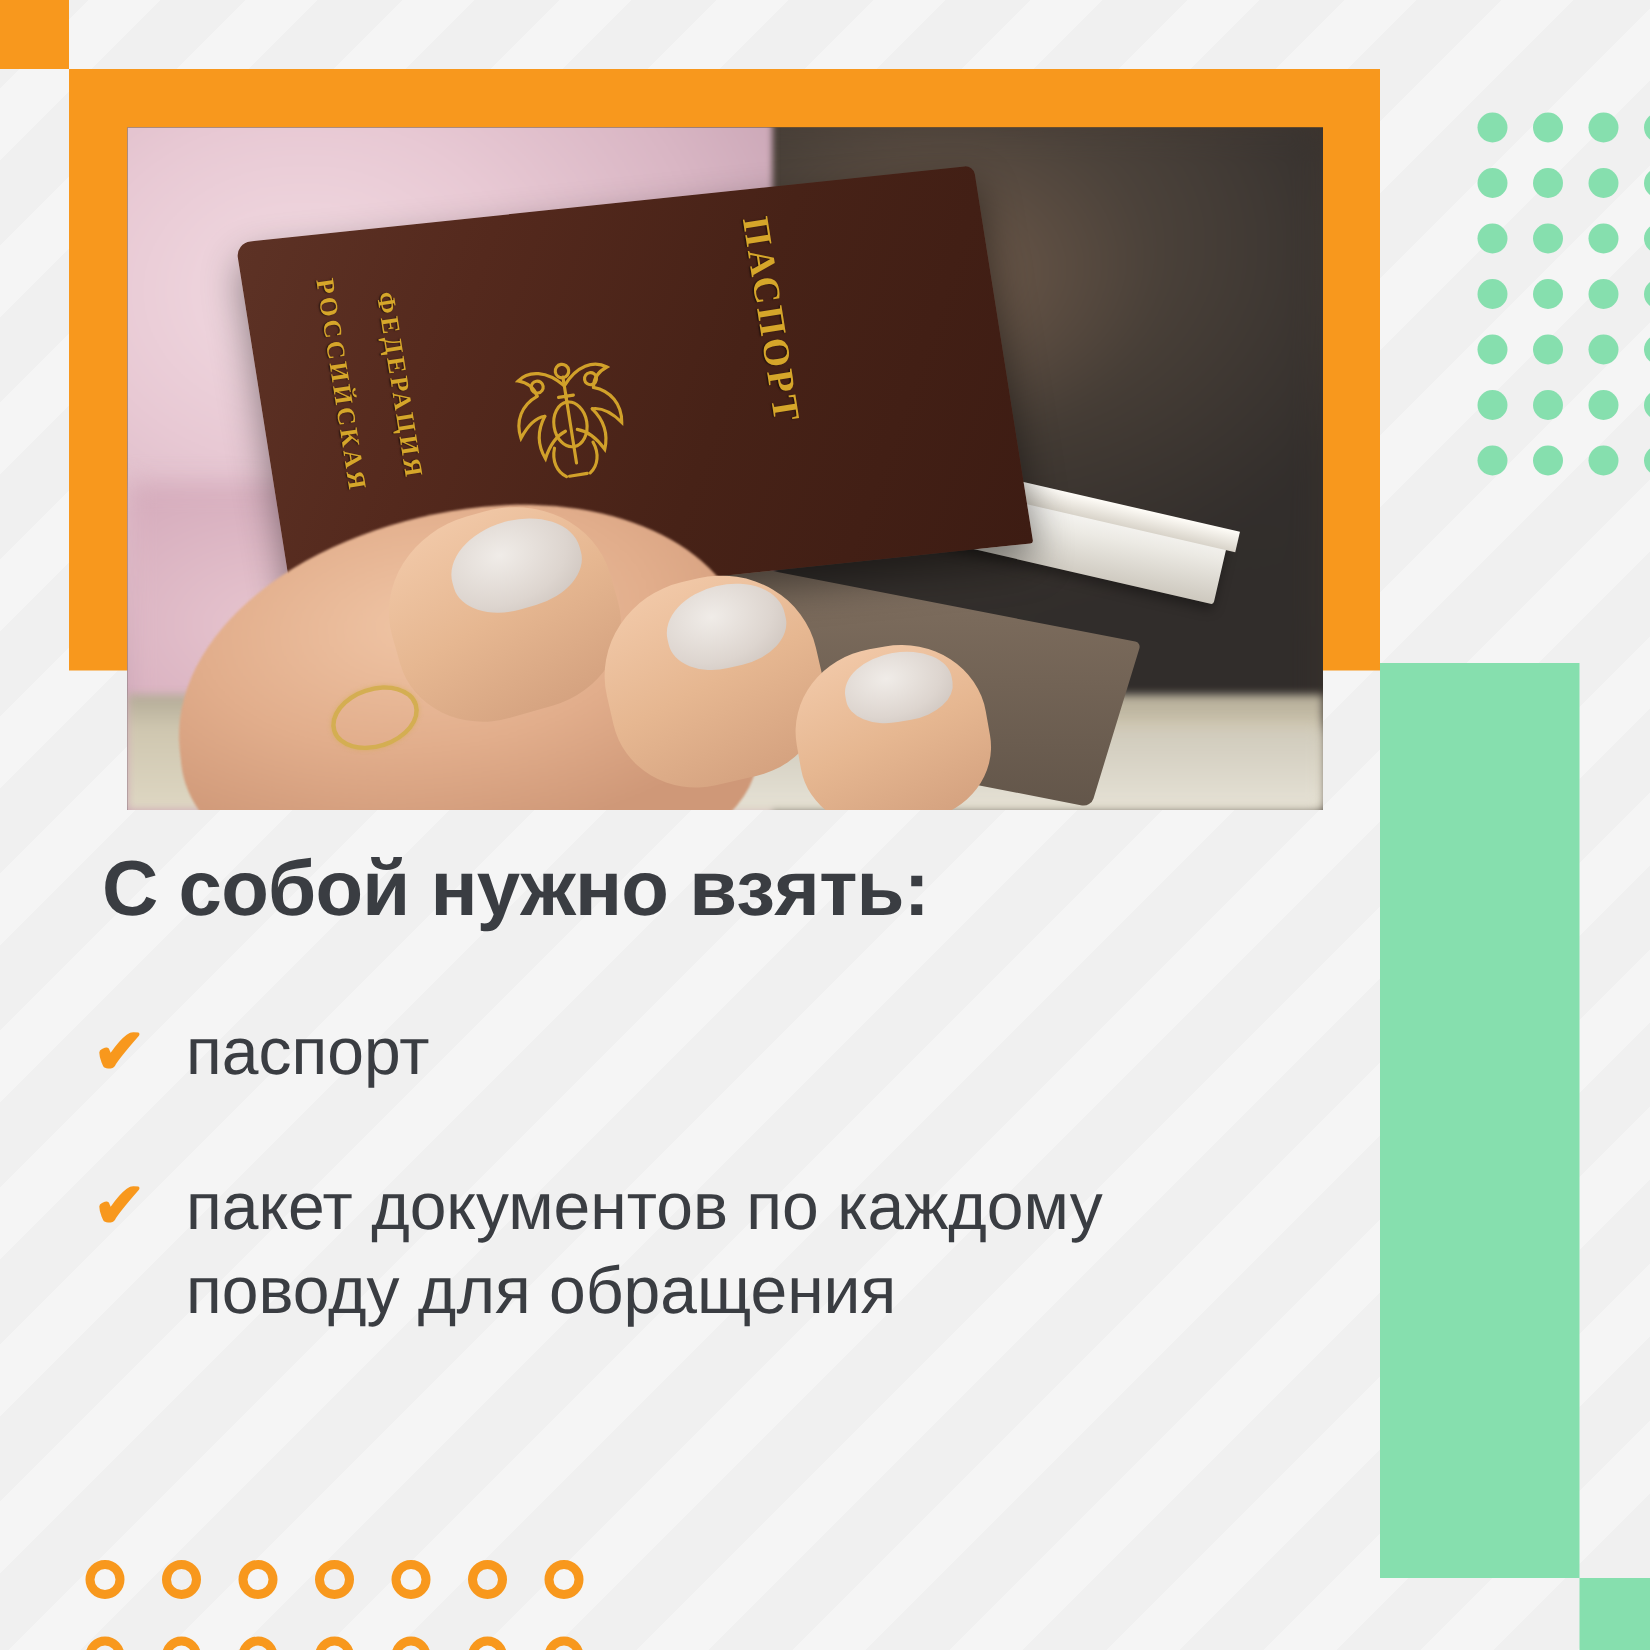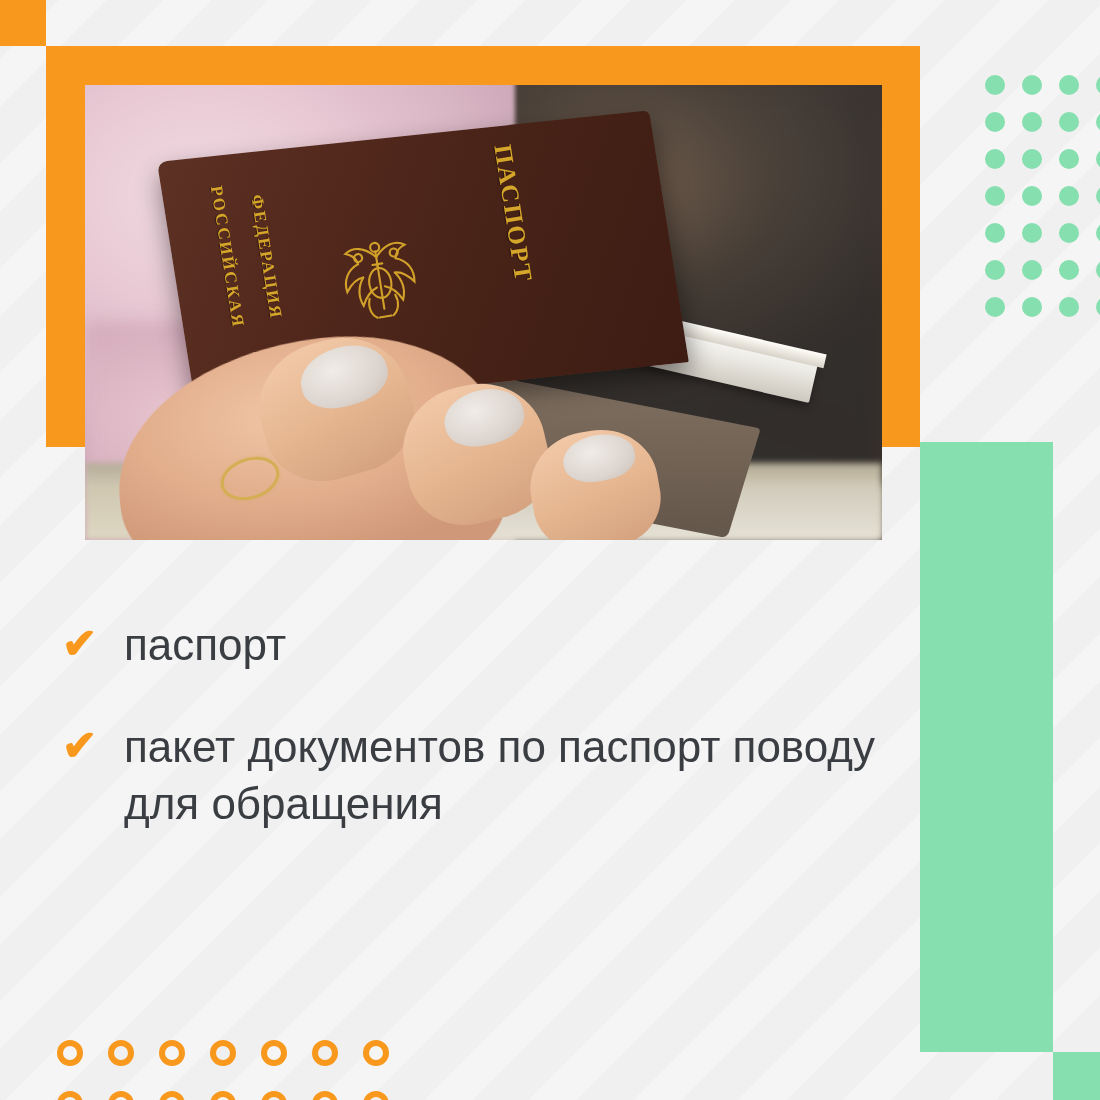--- a/index.html
+++ b/index.html
@@ -367,28 +367,29 @@
     <i></i>
       <i></i>
       <i></i>
       <i></i>
   </div>
 
   <div class="green-bar"></div>
   <div class="green-corner-sq"></div>
 
   <div class="content">
+    <div class="heading">С собой нужно взять:</div>
     <div class="bullets">
       <div class="bullet">
         <span class="check">✔</span>
         <span class="bullet-text">паспорт</span>
       </div>
       <div class="bullet">
         <span class="check">✔</span>
-        <span class="bullet-text">пакет документов по паспорт поводу для обращения</span>
+        <span class="bullet-text">пакет документов по каждому поводу для обращения</span>
       </div>
     </div>
   </div>
 
   <div class="ring-grid">
     <i></i>
       <i></i>
       <i></i>
       <i></i>
       <i></i>

